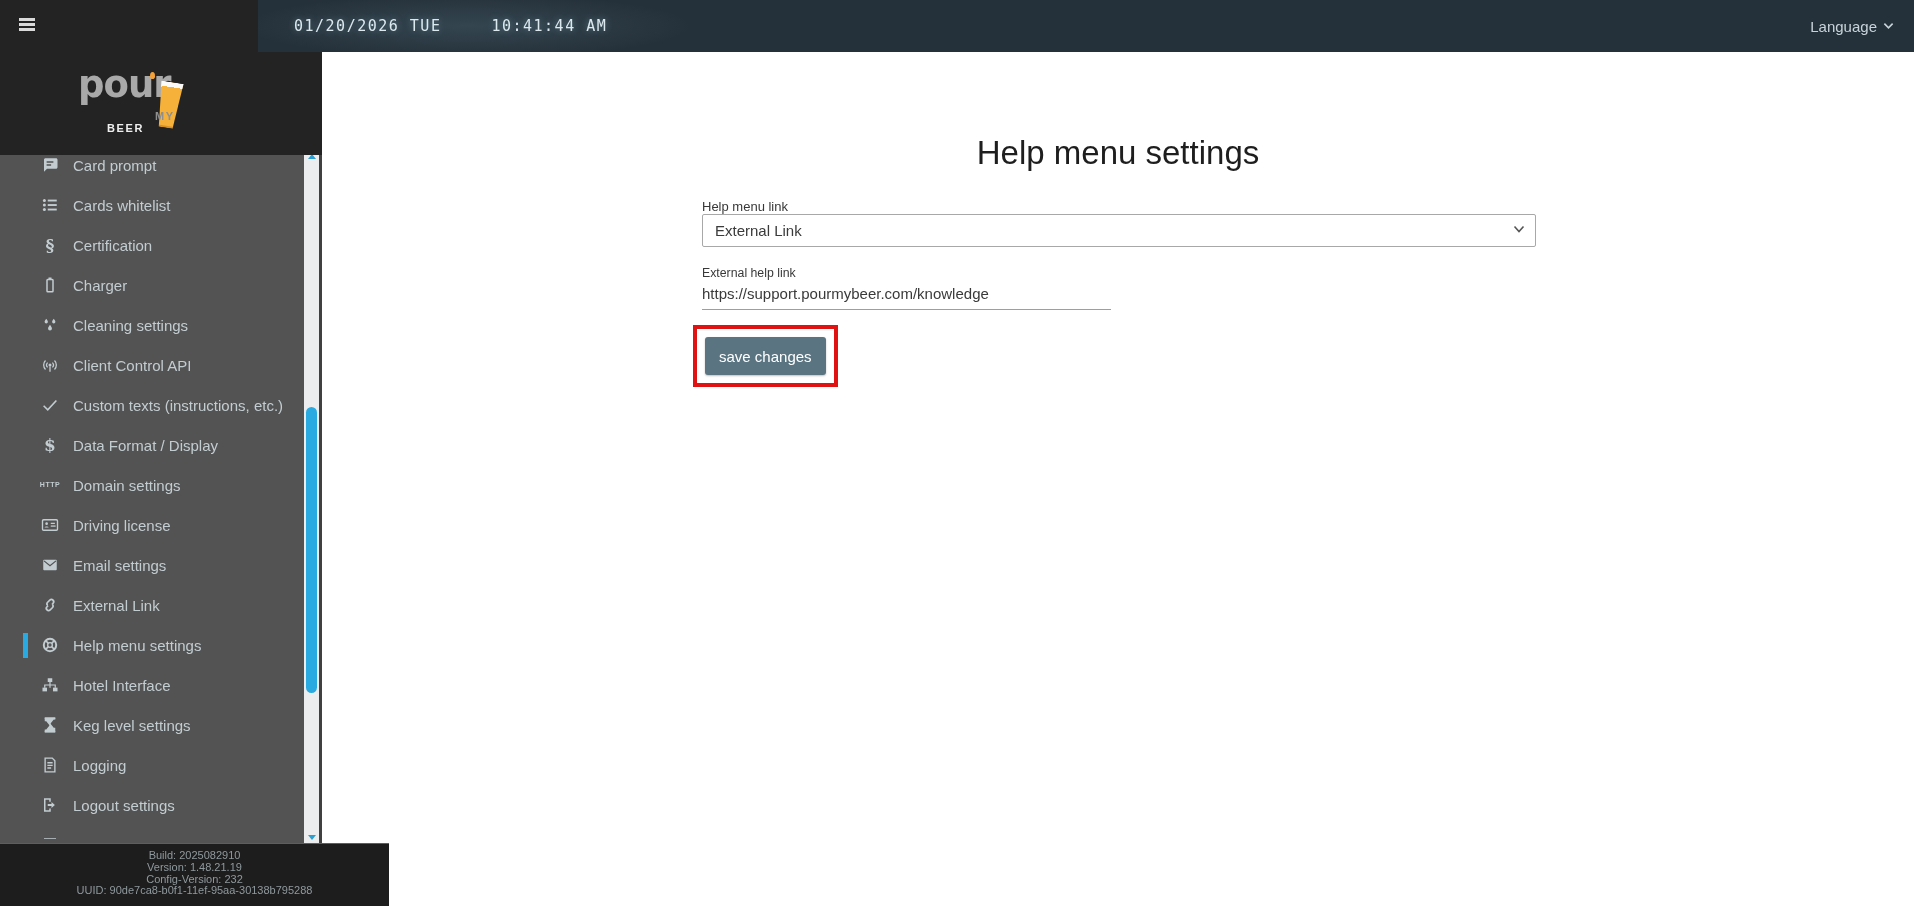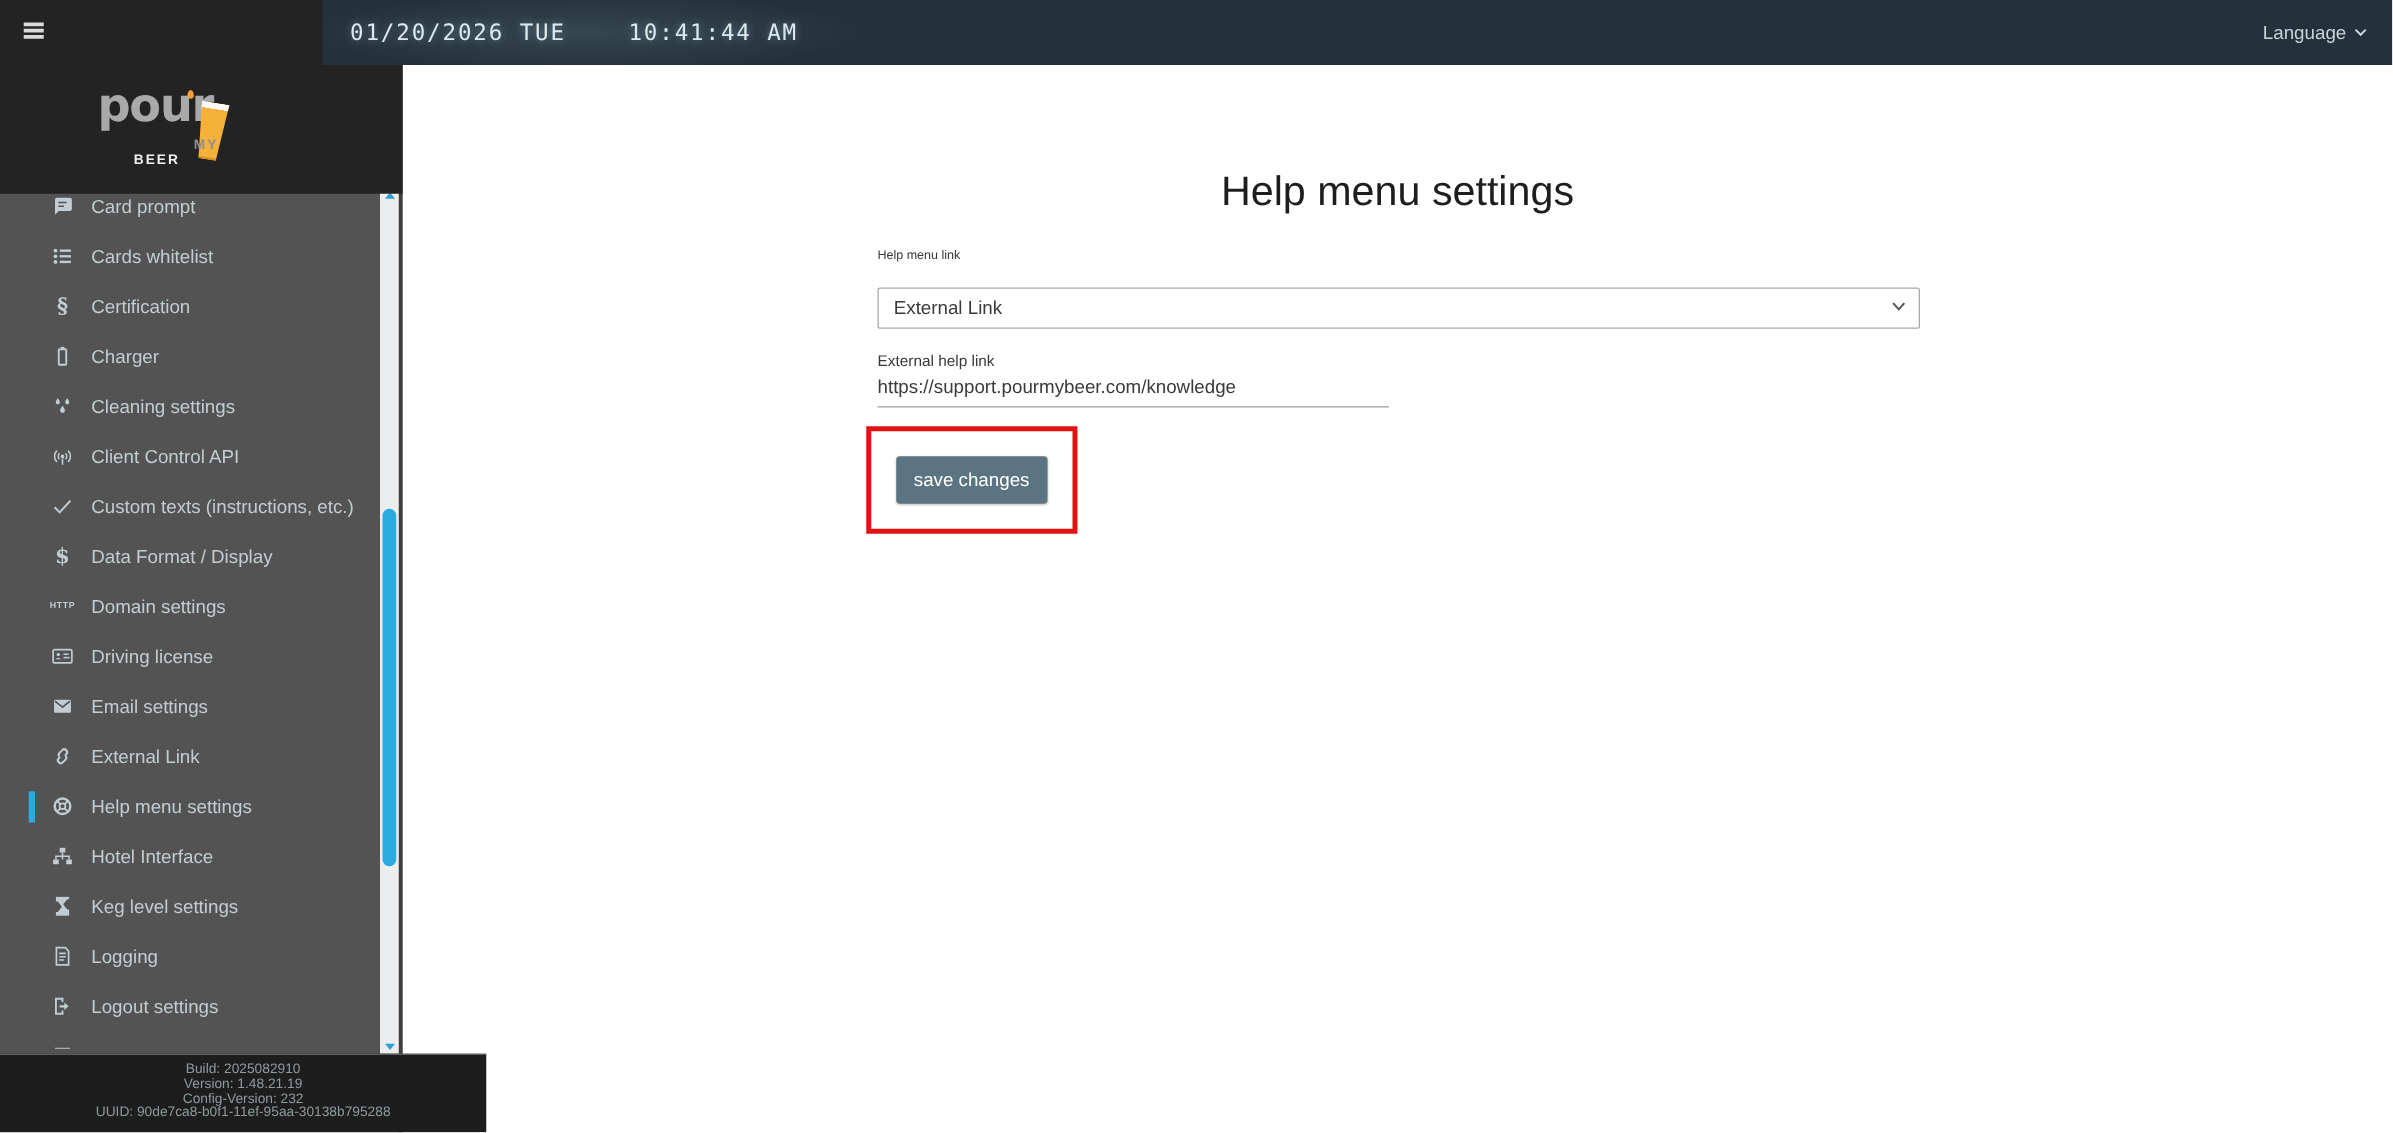--- a/index.html
+++ b/index.html
@@ -5,22 +5,22 @@
   * { margin:0; padding:0; box-sizing:border-box; }
   html,body { width:1914px; height:906px; background:#fff; font-family:"Liberation Sans", sans-serif; overflow:hidden; }
   #app { position:relative; width:1914px; height:906px; background:#fff; overflow:hidden; }
 
   
   .topbar {
     position:absolute; left:258px; top:0; width:1656px; height:52px;
     background: radial-gradient(ellipse 320px 46px at 210px 26px, rgba(130,175,195,.16), rgba(0,0,0,0) 70%), #25313a;
     z-index:30; display:flex; align-items:center;
   }
-  .clock { font-family:"DejaVu Sans Mono", monospace; font-size:18px; color:#dce9ef;
-           letter-spacing:1.5px; margin-left:22px; text-shadow:0 0 7px rgba(170,215,235,.45); }
+  .clock { font-family:"DejaVu Sans Mono", monospace; font-size:15px; color:#dce9ef;
+           letter-spacing:1.5px; margin-left:36px; text-shadow:0 0 7px rgba(170,215,235,.45); }
   .clock .time { margin-left:50px; }
   .lang { position:absolute; right:20px; top:0; height:52px; display:flex; align-items:center;
           color:#c8d3d9; font-size:15px; cursor:pointer;justify-content:space-between; }
   .lang svg { margin-left:6px; }
 
   
   .sidebar { position:absolute; left:0; top:0; width:322px; height:906px; background:#535353;
              border-right:3px solid #404040; z-index:10; }
   .side-header { position:absolute; left:0; top:0; width:322px; height:155px; background:#232323; }
   .burger { position:absolute; left:19px; top:18px; width:16px; height:13px; cursor:pointer; }
@@ -61,29 +61,29 @@
   
   .side-footer { position:absolute; left:0; top:843px; width:389px; height:63px; background:#1d1d1d;
                  border-top:1px solid #5e5e5e; color:#8f999d; font-size:11px; line-height:11.8px;
                  text-align:center; padding-top:6px; z-index:15; }
 
   
   .main { position:absolute; left:322px; top:52px; width:1592px; height:854px; background:#fff; }
   .page-title { position:absolute; left:0; top:82px; width:1592px; text-align:center;
                 font-size:33px; font-weight:400; color:#1e1e1e; }
   .form { position:absolute; left:380px; top:147px; width:834px; }
-  .f-label { font-size:10px; color:#383838; margin-bottom:20px; }
+  .f-label { font-size:13px; color:#383838; margin-bottom:0; }
   .f-label.small { font-size:12.3px; margin-top:19px; margin-bottom:3px; }
   .select { position:relative; width:834px; height:33px; border:1px solid #a8a8a8; border-radius:2px;
             background:#fff; font-size:15px; color:#3a3a3a; line-height:31px; padding:0 28px 0 12px; cursor:pointer; }
   .select .chev { position:absolute; right:10px; top:10px; }
   .url-input { display:block; width:409px; border:none; border-bottom:1.5px solid #9e9e9e; outline:none;
                font-size:15px; color:#3a3a3a; padding:2px 0 7px 0; background:rgba(0,0,0,0);
                font-family:"Liberation Sans", sans-serif; }
-  .save-wrap { display:inline-block; margin:15px 15px 0 -9px; border:4px solid #e01212; padding:20px; }
+  .save-wrap { display:inline-block; margin:15px 15px 0 -9px; border:4px solid #e01212; padding:8px; }
   .save-btn { display:block; height:38px; padding:0 14px; background:#5b7482; color:#fff; font-size:15px;
               border:none; border-radius:3px; cursor:pointer; font-family:"Liberation Sans", sans-serif;
               box-shadow:0 1px 2px rgba(0,0,0,.25); }
 </style>
 </head>
 <body>
 
 <div id="app">
 
   <div class="sidebar">

